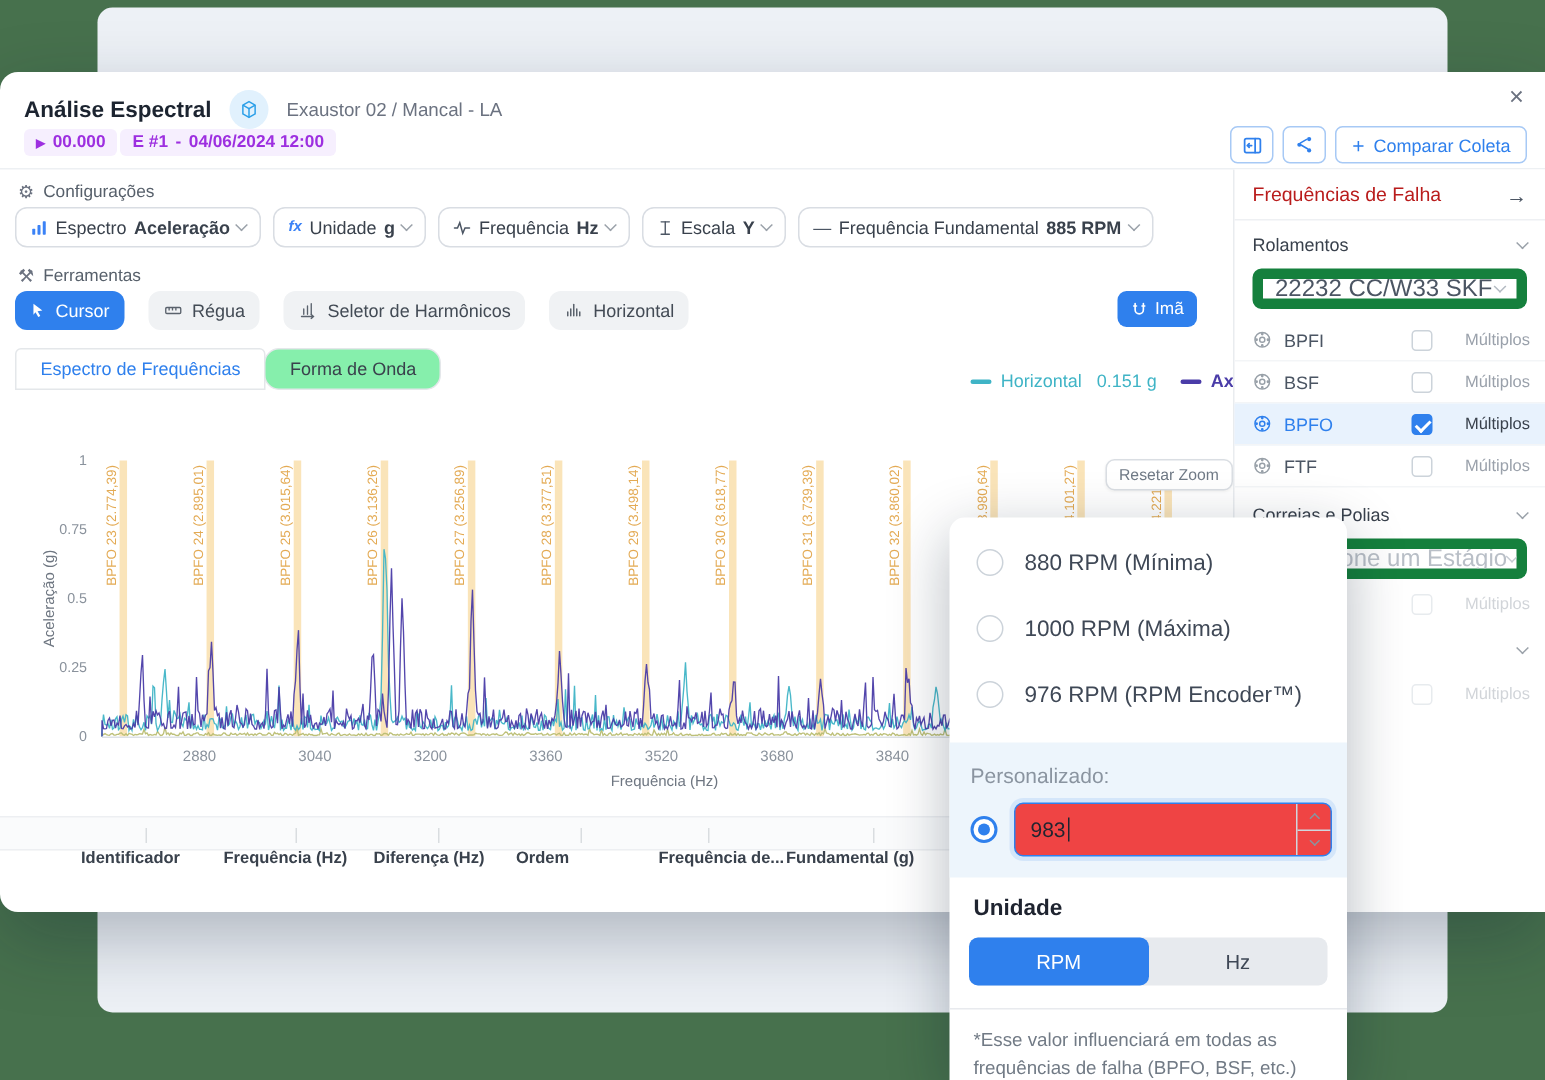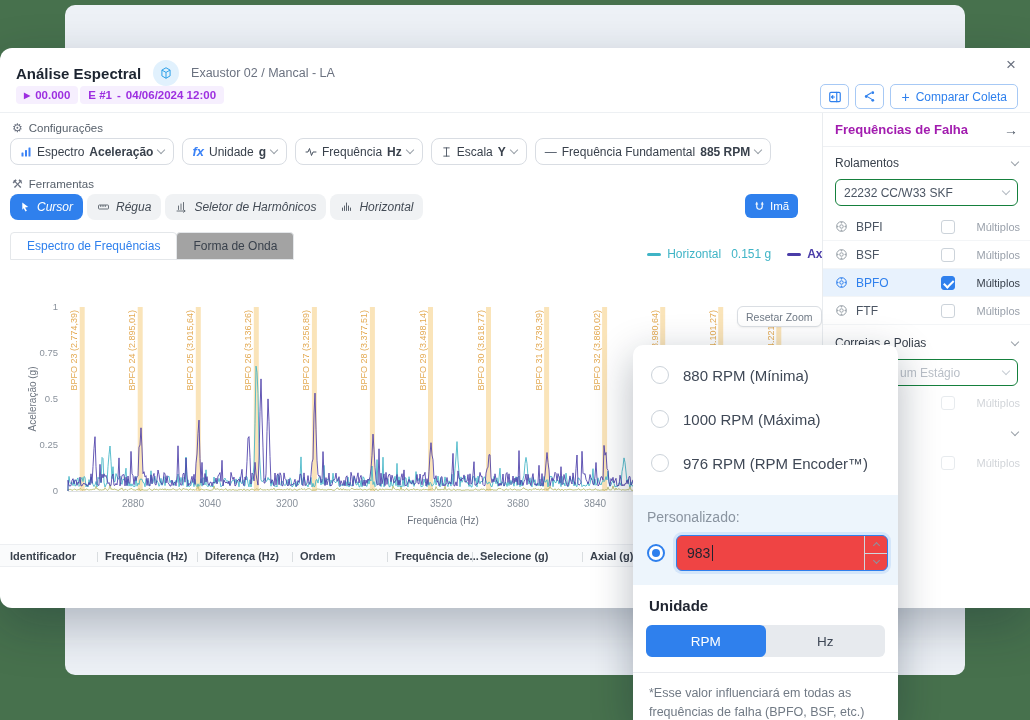--- a/index.html
+++ b/index.html
@@ -22,54 +22,54 @@
   .compare-btn{height:25px;border:1px solid #a7c9f5;border-radius:5px;background:#fff;color:#2f80ed;font-size:12px;display:flex;align-items:center;gap:6px;padding:0 10px;cursor:pointer;}
   .compare-btn .plus{font-size:14px;font-weight:400;}
   .h-divider{position:absolute;left:0;top:64px;right:0;height:1px;background:#edf0f3;}
   
   .sec-label{position:absolute;display:flex;align-items:center;gap:6px;font-size:11.5px;color:#57606b;}
   .sec-label .glyph{font-size:12px;color:#6b7280;}
   .cfg-row{position:absolute;left:10px;top:90px;display:flex;gap:8px;}
   .cfg-btn{height:27px;border:1px solid #d9dde3;border-radius:8px;background:#fff;display:flex;align-items:center;gap:5px;padding:0 9px;font-size:12px;color:#39414c;cursor:pointer;white-space:nowrap;}
   .cfg-btn b{font-weight:700;}
   .chev{width:6px;height:6px;border-right:1.5px solid #9aa1a9;border-bottom:1.5px solid #9aa1a9;transform:rotate(45deg);margin-top:-3px;flex:none;}
-  .fx-glyph{font-style:italic;font-size:13px;color:#3b82f6;font-weight:700;}
+  .fx-glyph{font-style:italic;font-size:10px;color:#3b82f6;font-weight:700;}
   .dash-glyph{color:#4b5563;font-size:12px;}
-  .tools-row{position:absolute;left:10px;top:146px;display:flex;gap:4px;font-style:italic;}
+  .tools-row{position:absolute;left:10px;top:146px;display:flex;gap:16px;}
   .tool-btn{height:26px;border-radius:8px;background:#f0f2f4;color:#434b55;font-size:12px;display:flex;align-items:center;gap:6px;padding:0 10px;cursor:pointer;white-space:nowrap;}
   .tool-btn.active{background:#2f80ed;color:#fff;}
   .magnet-btn{position:absolute;left:745px;top:146px;height:24px;border-radius:6px;background:#2f80ed;color:#fff;font-size:11.5px;display:flex;align-items:center;gap:5px;padding:0 9px;cursor:pointer;}
   
   .tabs{position:absolute;left:10px;top:184px;display:flex;}
   .tab{height:28px;padding:0 16px;font-size:12px;border:1px solid #e4e7ea;border-radius:4px 4px 0 0;display:flex;align-items:center;cursor:pointer;}
   .tab.active{background:#fff;color:#2f80ed;}
-  .tab.inactive{background:#a3a3a3;color:#39414c;margin-left:-1px;}
+  .tab.inactive{background:#86efac;color:#39414c;margin-left:-1px;border-radius:10px;}
   .readout{position:absolute;right:8px;top:180px;text-align:right;}
   .readout .freq{font-size:12px;color:#39414c;margin-bottom:5px;}
   .legend-row{display:flex;gap:16px;justify-content:flex-end;align-items:center;}
   .lg-item{display:flex;align-items:center;gap:6px;font-size:12px;}
   .lg-dash{width:14px;height:3px;border-radius:2px;}
   .lg-val{margin-left:4px;}
   .lg-axial{font-weight:700;}
   .lg-vertical{opacity:.6;}
   
   #spectrum-svg{position:absolute;left:0;top:216px;}
   svg{font-family:"Liberation Sans",sans-serif;}
   .reset-zoom{position:absolute;left:737px;top:258px;height:21px;padding:0 8px;font-size:10.5px;color:#707a86;border:1px solid #dadee3;border-radius:6px;background:#fff;display:flex;align-items:center;box-shadow:0 1px 2px rgba(0,0,0,.05);cursor:pointer;}
   
   .table-head{position:absolute;left:0;top:496px;width:822px;height:23px;background:#fafbfc;border-top:1px solid #edeff2;border-bottom:1px solid #edeff2;}
-  .th{position:absolute;top:5px;font-size:11px;font-weight:700;color:#39414c;white-space:nowrap;}
+  .th{position:absolute;top:21px;font-size:11px;font-weight:700;color:#39414c;white-space:nowrap;margin-left:44px;}
   .th-sep{position:absolute;top:7px;width:1px;height:10px;background:#d9dde0;}
   
   .sidebar{position:absolute;left:822px;top:65px;bottom:0;width:208px;border-left:1px solid #e9ecef;background:#fff;}
   .sb-header{position:absolute;left:0;top:0;right:0;height:34px;display:flex;align-items:center;justify-content:space-between;padding:0 12px;border-bottom:1px solid #eef0f3;}
-  .sb-title{font-size:13px;font-weight:700;color:#a21caf;}
+  .sb-title{font-size:13px;font-weight:400;color:#b91c1c;}
   .sb-arrow{font-size:14px;color:#4b5563;cursor:pointer;}
   .sb-sec{position:absolute;left:0;right:0;height:28px;display:flex;align-items:center;justify-content:space-between;padding:0 12px;font-size:12px;color:#39414c;cursor:pointer;}
-  .sb-dd{position:absolute;left:12px;right:12px;height:27px;border:1px solid #15803d;border-radius:6px;display:flex;align-items:center;justify-content:space-between;padding:0 8px;font-size:12px;color:#4b5563;background:#fff;cursor:pointer;overflow:hidden;white-space:nowrap;}
+  .sb-dd{position:absolute;left:12px;right:12px;height:27px;border:7px solid #15803d;border-radius:6px;display:flex;align-items:center;justify-content:space-between;padding:0 8px;font-size:16px;color:#4b5563;background:#fff;cursor:pointer;overflow:hidden;white-space:nowrap;}
   .sb-dd.muted{color:#b9bfc7;}
   .fault-row{position:absolute;left:0;right:0;height:28px;display:flex;align-items:center;justify-content:space-between;padding:0 10px 0 12px;border-bottom:1px solid #f3f5f7;}
   .fault-left{display:flex;align-items:center;gap:8px;font-size:12px;color:#4b5563;}
   .fault-right{display:flex;align-items:center;gap:22px;font-size:11px;color:#9aa1ab;}
   .fault-row.active{background:#e8f2fd;}
   .fault-row.active .fault-left{color:#2f80ed;align-items:center;}
   .fault-row.active .fault-right{color:#39414c;}
   .fault-row.disabled{opacity:.45;border-bottom:none;}
   .cb{width:14px;height:14px;border:1.5px solid #ccd3da;border-radius:3px;background:#fff;flex:none;cursor:pointer;position:relative;}
   .cb.checked{background:#2f80ed;border-color:#2f80ed;}
@@ -330,21 +330,21 @@
       <span class="th" style="left:10px;">Identificador</span>
       <span class="th-sep" style="left:97px;"></span>
       <span class="th" style="left:105px;">Frequência (Hz)</span>
       <span class="th-sep" style="left:197px;"></span>
       <span class="th" style="left:205px;">Diferença (Hz)</span>
       <span class="th-sep" style="left:292px;"></span>
       <span class="th" style="left:300px;">Ordem</span>
       <span class="th-sep" style="left:387px;"></span>
       <span class="th" style="left:395px;">Frequência de...</span>
       <span class="th-sep" style="left:472px;"></span>
-      <span class="th" style="left:480px;">Selecione (g)</span>
+      <span class="th" style="left:480px;">Fundamental (g)</span>
       <span class="th-sep" style="left:582px;"></span>
       <span class="th" style="left:590px;">Axial (g)</span>
     </div>
 
     <div class="sidebar">
       <div class="sb-header">
         <span class="sb-title">Frequências de Falha</span>
         <span class="sb-arrow">→</span>
       </div>
       <div class="sb-sec" style="top:36px;">

